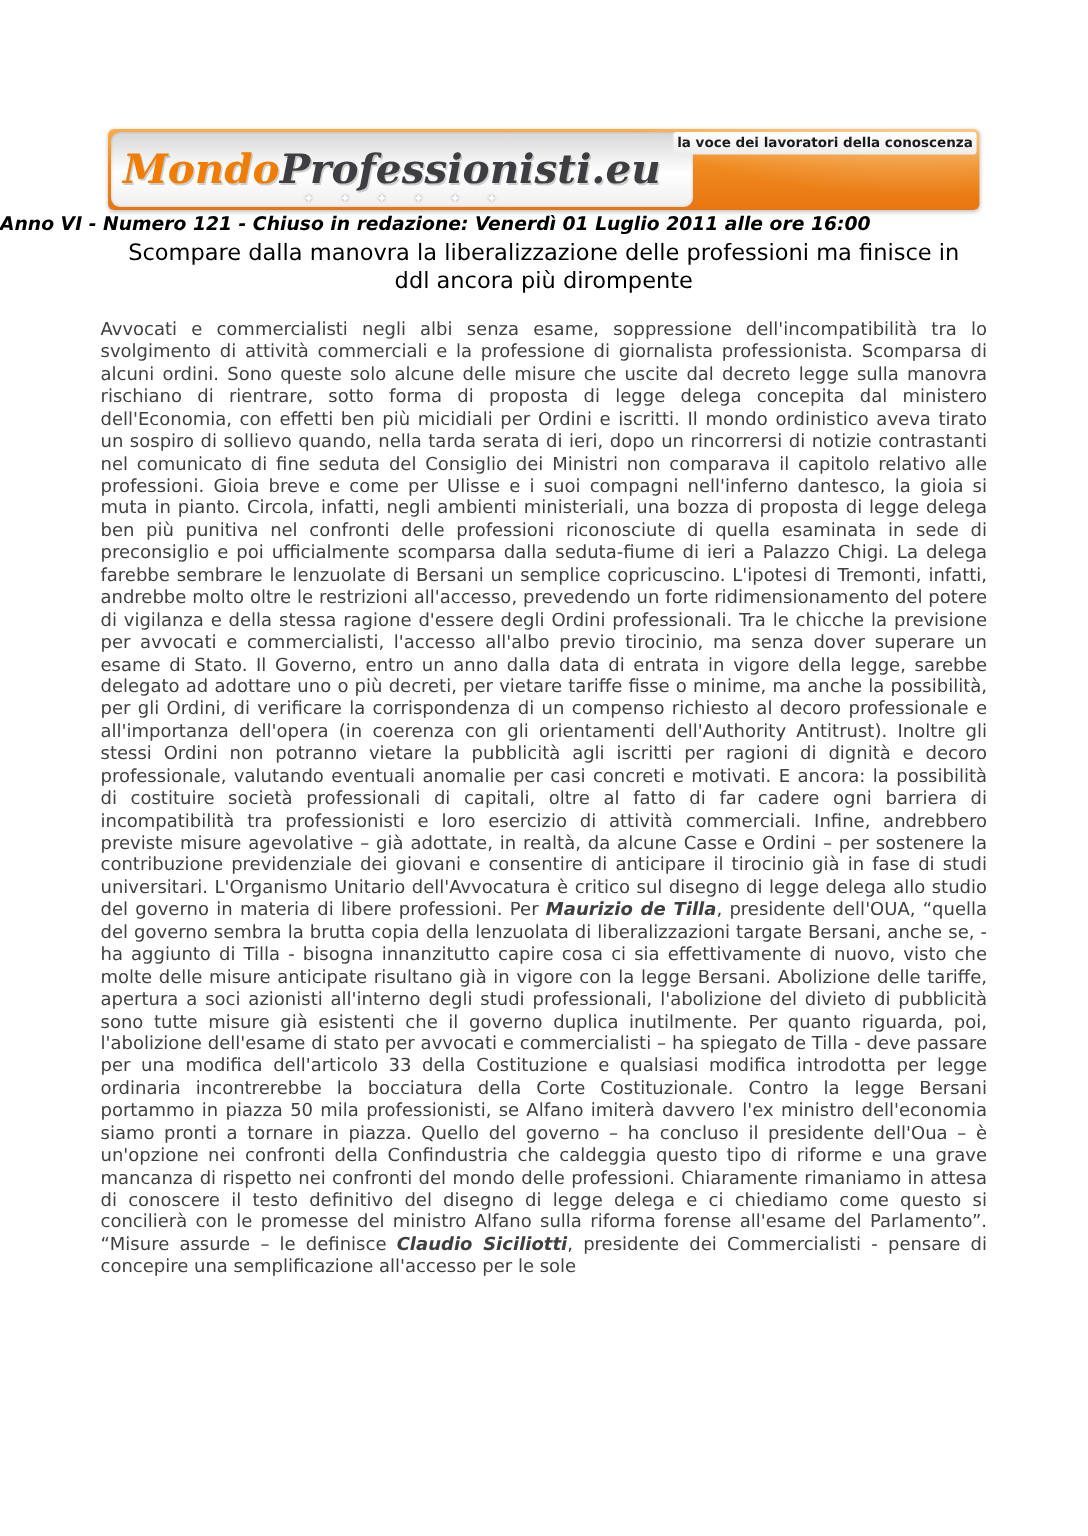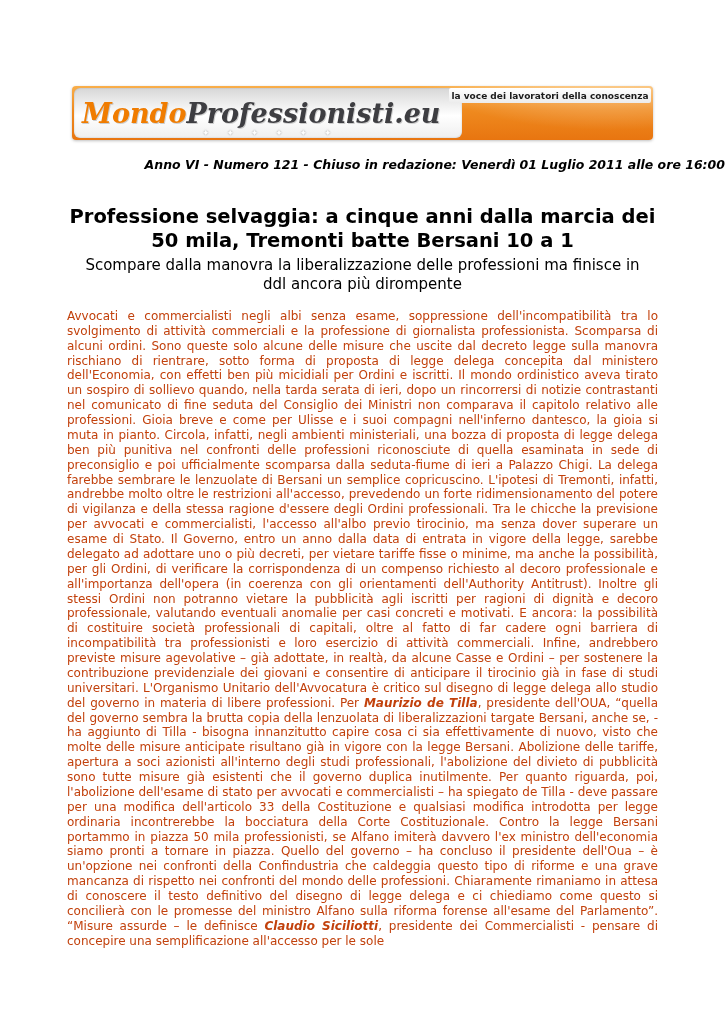--- a/index.html
+++ b/index.html
@@ -59,22 +59,22 @@
   .logo-prof{color:#3e3e42;}
   .logo-stars{
     position:absolute;bottom:0;left:128px;
     font-size:9px;color:#ffffff;
     text-shadow:0 0 2px #8a8a8a;
     letter-spacing:7px;
     opacity:.95;
   }
   
   .meta-line{
-    margin-top:17px;
-    text-align:right;
+    margin-top:1px;
+    text-align:left;
     font-size:12.5px;
     font-weight:bold;
     font-style:italic;
     color:#000;
   }
   
   .title{
     width:604px;
     margin:33px auto 0 auto;
     text-align:center;
@@ -92,38 +92,37 @@
     line-height:1.28;
     color:#000;
   }
   
   .body-text{
     width:591px;
     margin:15px auto 0 auto;
     text-align:justify;
     font-size:12px;
     line-height:1.24;
-    color:#c2410c;
+    color:#404040;
   }
   .bi{font-weight:bold;font-style:italic;}
 </style>
 </head>
 <body>
 
 <div class="page">
 
   <div class="banner">
     <div class="banner-tagline">la voce dei lavoratori della conoscenza</div>
     <div class="logo-panel">
       <span class="logo-wordmark"><span class="logo-mondo">Mondo</span><span class="logo-prof">Professionisti.eu</span></span>
       <div class="logo-stars">✦ ✦ ✦ ✦ ✦ ✦</div>
     </div>
   </div>
 
   <div class="meta-line">Anno VI - Numero 121 - Chiuso in redazione: Venerdì 01 Luglio 2011 alle ore 16:00</div>
 
-  <h1 class="title">Professione selvaggia: a cinque anni dalla marcia dei 50 mila, Tremonti batte Bersani 10 a 1</h1>
 
   <h2 class="subtitle">Scompare dalla manovra la liberalizzazione delle professioni ma finisce in ddl ancora più dirompente</h2>
 
   <div class="body-text"><span>Avvocati e commercialisti negli albi senza esame, soppressione dell'incompatibilità tra lo svolgimento di attività commerciali e la professione di giornalista professionista. Scomparsa di alcuni ordini. Sono queste solo alcune delle misure che uscite dal decreto legge sulla manovra rischiano di rientrare, sotto forma di proposta di legge delega concepita dal ministero dell'Economia, con effetti ben più micidiali per Ordini e iscritti.  Il mondo ordinistico aveva tirato un sospiro di sollievo quando,  nella tarda serata di ieri, dopo un rincorrersi di notizie contrastanti nel comunicato di fine seduta del Consiglio dei Ministri non comparava il capitolo relativo alle professioni.  Gioia breve e come per Ulisse e i suoi compagni nell'inferno dantesco, la gioia si muta in pianto. Circola, infatti, negli ambienti ministeriali, una bozza di proposta di legge delega ben più punitiva nel confronti delle professioni riconosciute di quella esaminata in sede di preconsiglio e poi ufficialmente scomparsa dalla seduta-fiume di ieri a Palazzo Chigi. La delega farebbe sembrare le lenzuolate di Bersani un semplice copricuscino. L'ipotesi di Tremonti, infatti, andrebbe molto oltre le restrizioni all'accesso, prevedendo un forte ridimensionamento del potere di vigilanza e della stessa ragione d'essere degli Ordini professionali.  Tra le chicche la previsione per avvocati e commercialisti, l'accesso all'albo previo tirocinio, ma senza dover superare un esame di Stato.  Il Governo, entro un anno dalla data di entrata in vigore della legge, sarebbe delegato ad adottare uno o più decreti, per vietare tariffe fisse o minime, ma anche la possibilità, per gli Ordini, di verificare la corrispondenza di un compenso richiesto al decoro professionale e all'importanza dell'opera (in coerenza con gli orientamenti dell'Authority Antitrust). Inoltre gli stessi Ordini non potranno vietare la pubblicità agli iscritti per ragioni di dignità e decoro professionale, valutando eventuali anomalie per casi concreti e motivati. E ancora: la possibilità di costituire società professionali di capitali, oltre al fatto di far cadere ogni barriera di incompatibilità tra professionisti e loro esercizio di attività commerciali. Infine, andrebbero previste misure agevolative  – già adottate, in realtà, da alcune Casse e Ordini – per sostenere la contribuzione previdenziale dei giovani e consentire di anticipare il tirocinio già in fase di studi universitari. L'Organismo Unitario dell'Avvocatura è critico sul disegno di legge delega allo studio del governo in materia di libere professioni. Per </span><span class="bi">Maurizio de Tilla</span><span>, presidente dell'OUA, “quella del governo sembra la brutta copia della lenzuolata di liberalizzazioni targate Bersani, anche se, - ha aggiunto di Tilla - bisogna innanzitutto capire cosa ci sia effettivamente di nuovo, visto che molte delle misure anticipate risultano già in vigore con la legge Bersani. Abolizione delle tariffe, apertura a soci azionisti all'interno degli studi professionali, l'abolizione del divieto di pubblicità sono tutte misure già esistenti che il governo duplica inutilmente.  Per quanto riguarda, poi, l'abolizione dell'esame di stato per avvocati e commercialisti – ha spiegato de Tilla -  deve passare per una modifica dell'articolo 33 della Costituzione e qualsiasi modifica introdotta per legge ordinaria incontrerebbe la bocciatura della Corte Costituzionale. Contro la legge Bersani portammo in piazza 50 mila professionisti, se Alfano imiterà davvero l'ex ministro dell'economia siamo pronti a tornare in piazza. Quello del governo – ha concluso il presidente dell'Oua –  è un'opzione nei confronti della Confindustria che caldeggia questo tipo di riforme e una grave mancanza di rispetto nei confronti del mondo delle professioni. Chiaramente rimaniamo in attesa di conoscere il testo definitivo del disegno di legge delega e ci chiediamo come questo si concilierà con le promesse del ministro Alfano sulla riforma forense all'esame del Parlamento”. “Misure assurde – le definisce </span><span class="bi">Claudio Siciliotti</span><span>, presidente dei Commercialisti - pensare di concepire una semplificazione all'accesso per le sole</span></div>
 
 </div>
 
 </body></html>

